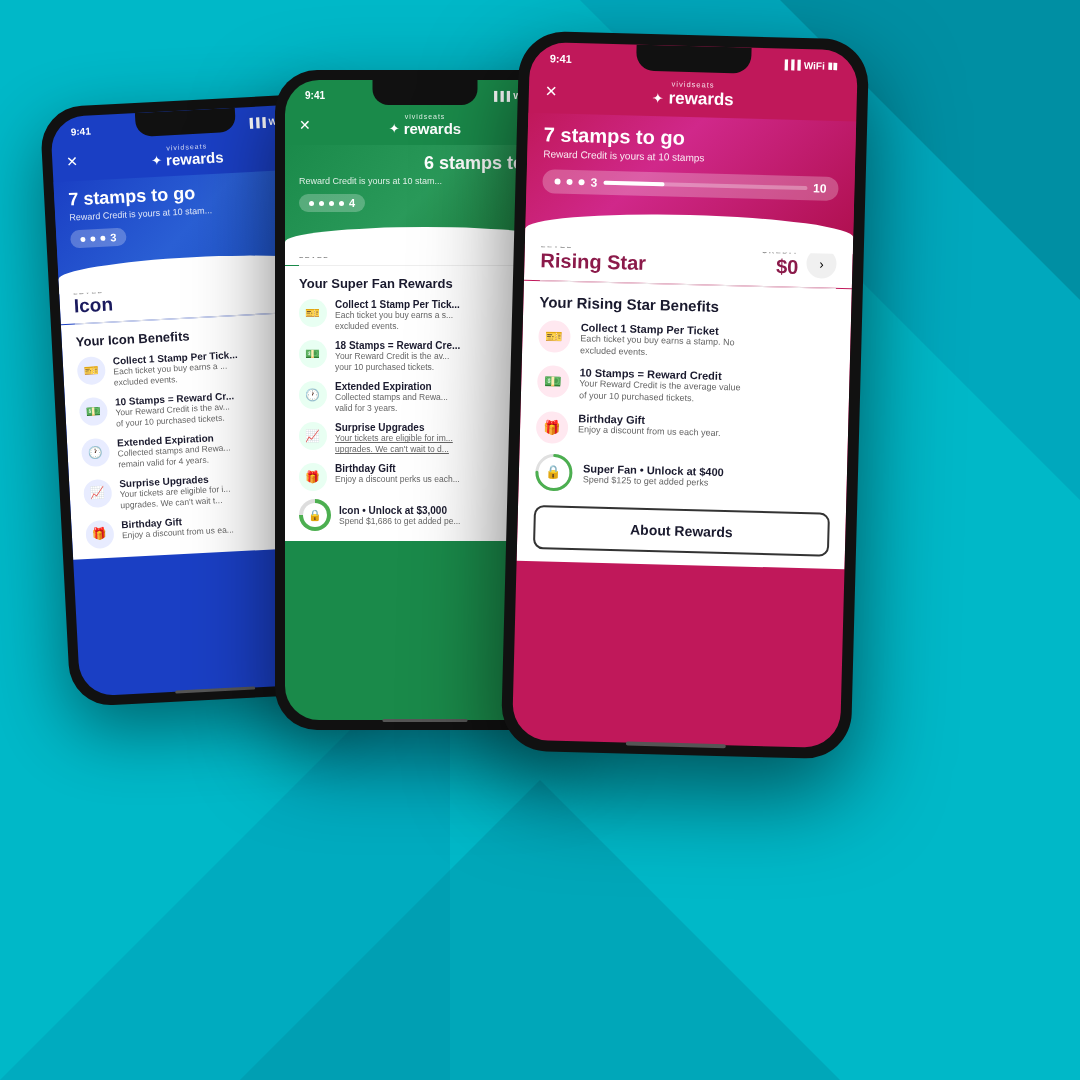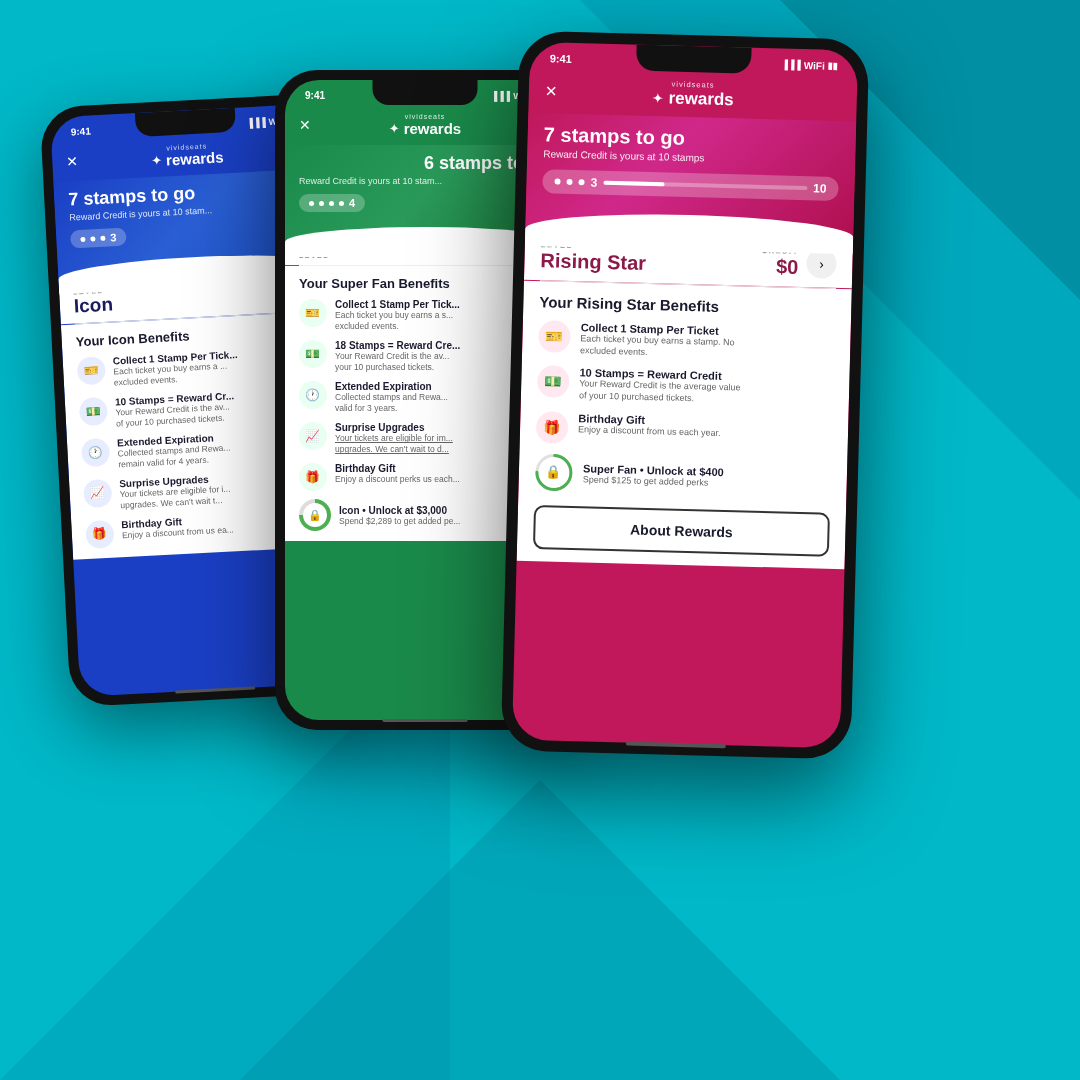--- a/index.html
+++ b/index.html
@@ -211,21 +211,21 @@
       </div>
       <div style="position:absolute;bottom:-15px;left:0;right:0;height:30px;background:white;border-radius:50% 50% 0 0 / 15px 15px 0 0;"></div>
     </div>
 
     <div style="background:white;padding:10px 14px 6px;">
       <div style="font-size:7px;font-weight:700;letter-spacing:1.5px;color:#888;text-transform:uppercase;">LEVEL</div>
     </div>
     <div style="height:1px;background:#eee;margin:0 14px;"></div>
 
     <div style="background:white;padding:10px 14px;">
-      <div style="font-size:13px;font-weight:900;color:#1a1a2e;margin-bottom:8px;">Your Super Fan Benefits</div>
+      <div style="font-size:13px;font-weight:900;color:#1a1a2e;margin-bottom:8px;">Your Super Fan Rewards</div>
 
       <div style="display:flex;gap:8px;margin-bottom:8px;">
         <div style="width:28px;height:28px;border-radius:50%;background:#e8fff2;display:flex;align-items:center;justify-content:center;flex-shrink:0;font-size:12px;">🎫</div>
         <div>
           <div style="font-size:10px;font-weight:700;color:#1a1a2e;">Collect 1 Stamp Per Tick...</div>
           <div style="font-size:8.5px;color:#666;line-height:1.3;">Each ticket you buy earns a s...<br>excluded events.</div>
         </div>
       </div>
       <div style="display:flex;gap:8px;margin-bottom:8px;">
         <div style="width:28px;height:28px;border-radius:50%;background:#e8fff2;display:flex;align-items:center;justify-content:center;flex-shrink:0;font-size:12px;">💵</div>
@@ -255,21 +255,21 @@
           <div style="font-size:8.5px;color:#666;">Enjoy a discount perks us each...</div>
         </div>
       </div>
 
       <div style="display:flex;gap:8px;align-items:center;margin-top:4px;">
         <div style="width:32px;height:32px;border-radius:50%;background:conic-gradient(#4CAF50 0deg 270deg, #ddd 270deg 360deg);display:flex;align-items:center;justify-content:center;flex-shrink:0;position:relative;">
           <div style="position:absolute;width:24px;height:24px;border-radius:50%;background:white;display:flex;align-items:center;justify-content:center;font-size:11px;">🔒</div>
         </div>
         <div>
           <div style="font-size:10px;font-weight:700;color:#1a1a2e;">Icon • Unlock at $3,000</div>
-          <div style="font-size:8.5px;color:#666;">Spend $2,289 to get added pe...</div>
+          <div style="font-size:8.5px;color:#666;">Spend $1,686 to get added pe...</div>
         </div>
       </div>
     </div>
   </div>
   <div style="position:absolute;bottom:8px;left:50%;transform:translateX(-50%);width:85px;height:3px;background:#555;border-radius:2px;"></div>
 </div>
 
 <div class="phone phone-3" style="position:absolute;width:350px;height:720px;top:35px;left:510px;transform:rotate(1.5deg);border-radius:46px;background:#111;box-shadow:0 35px 90px rgba(0,0,0,0.55);z-index:3;">
   <div style="position:absolute;top:11px;left:11px;right:11px;bottom:11px;border-radius:36px;overflow:hidden;background:#c0185a;">
 

